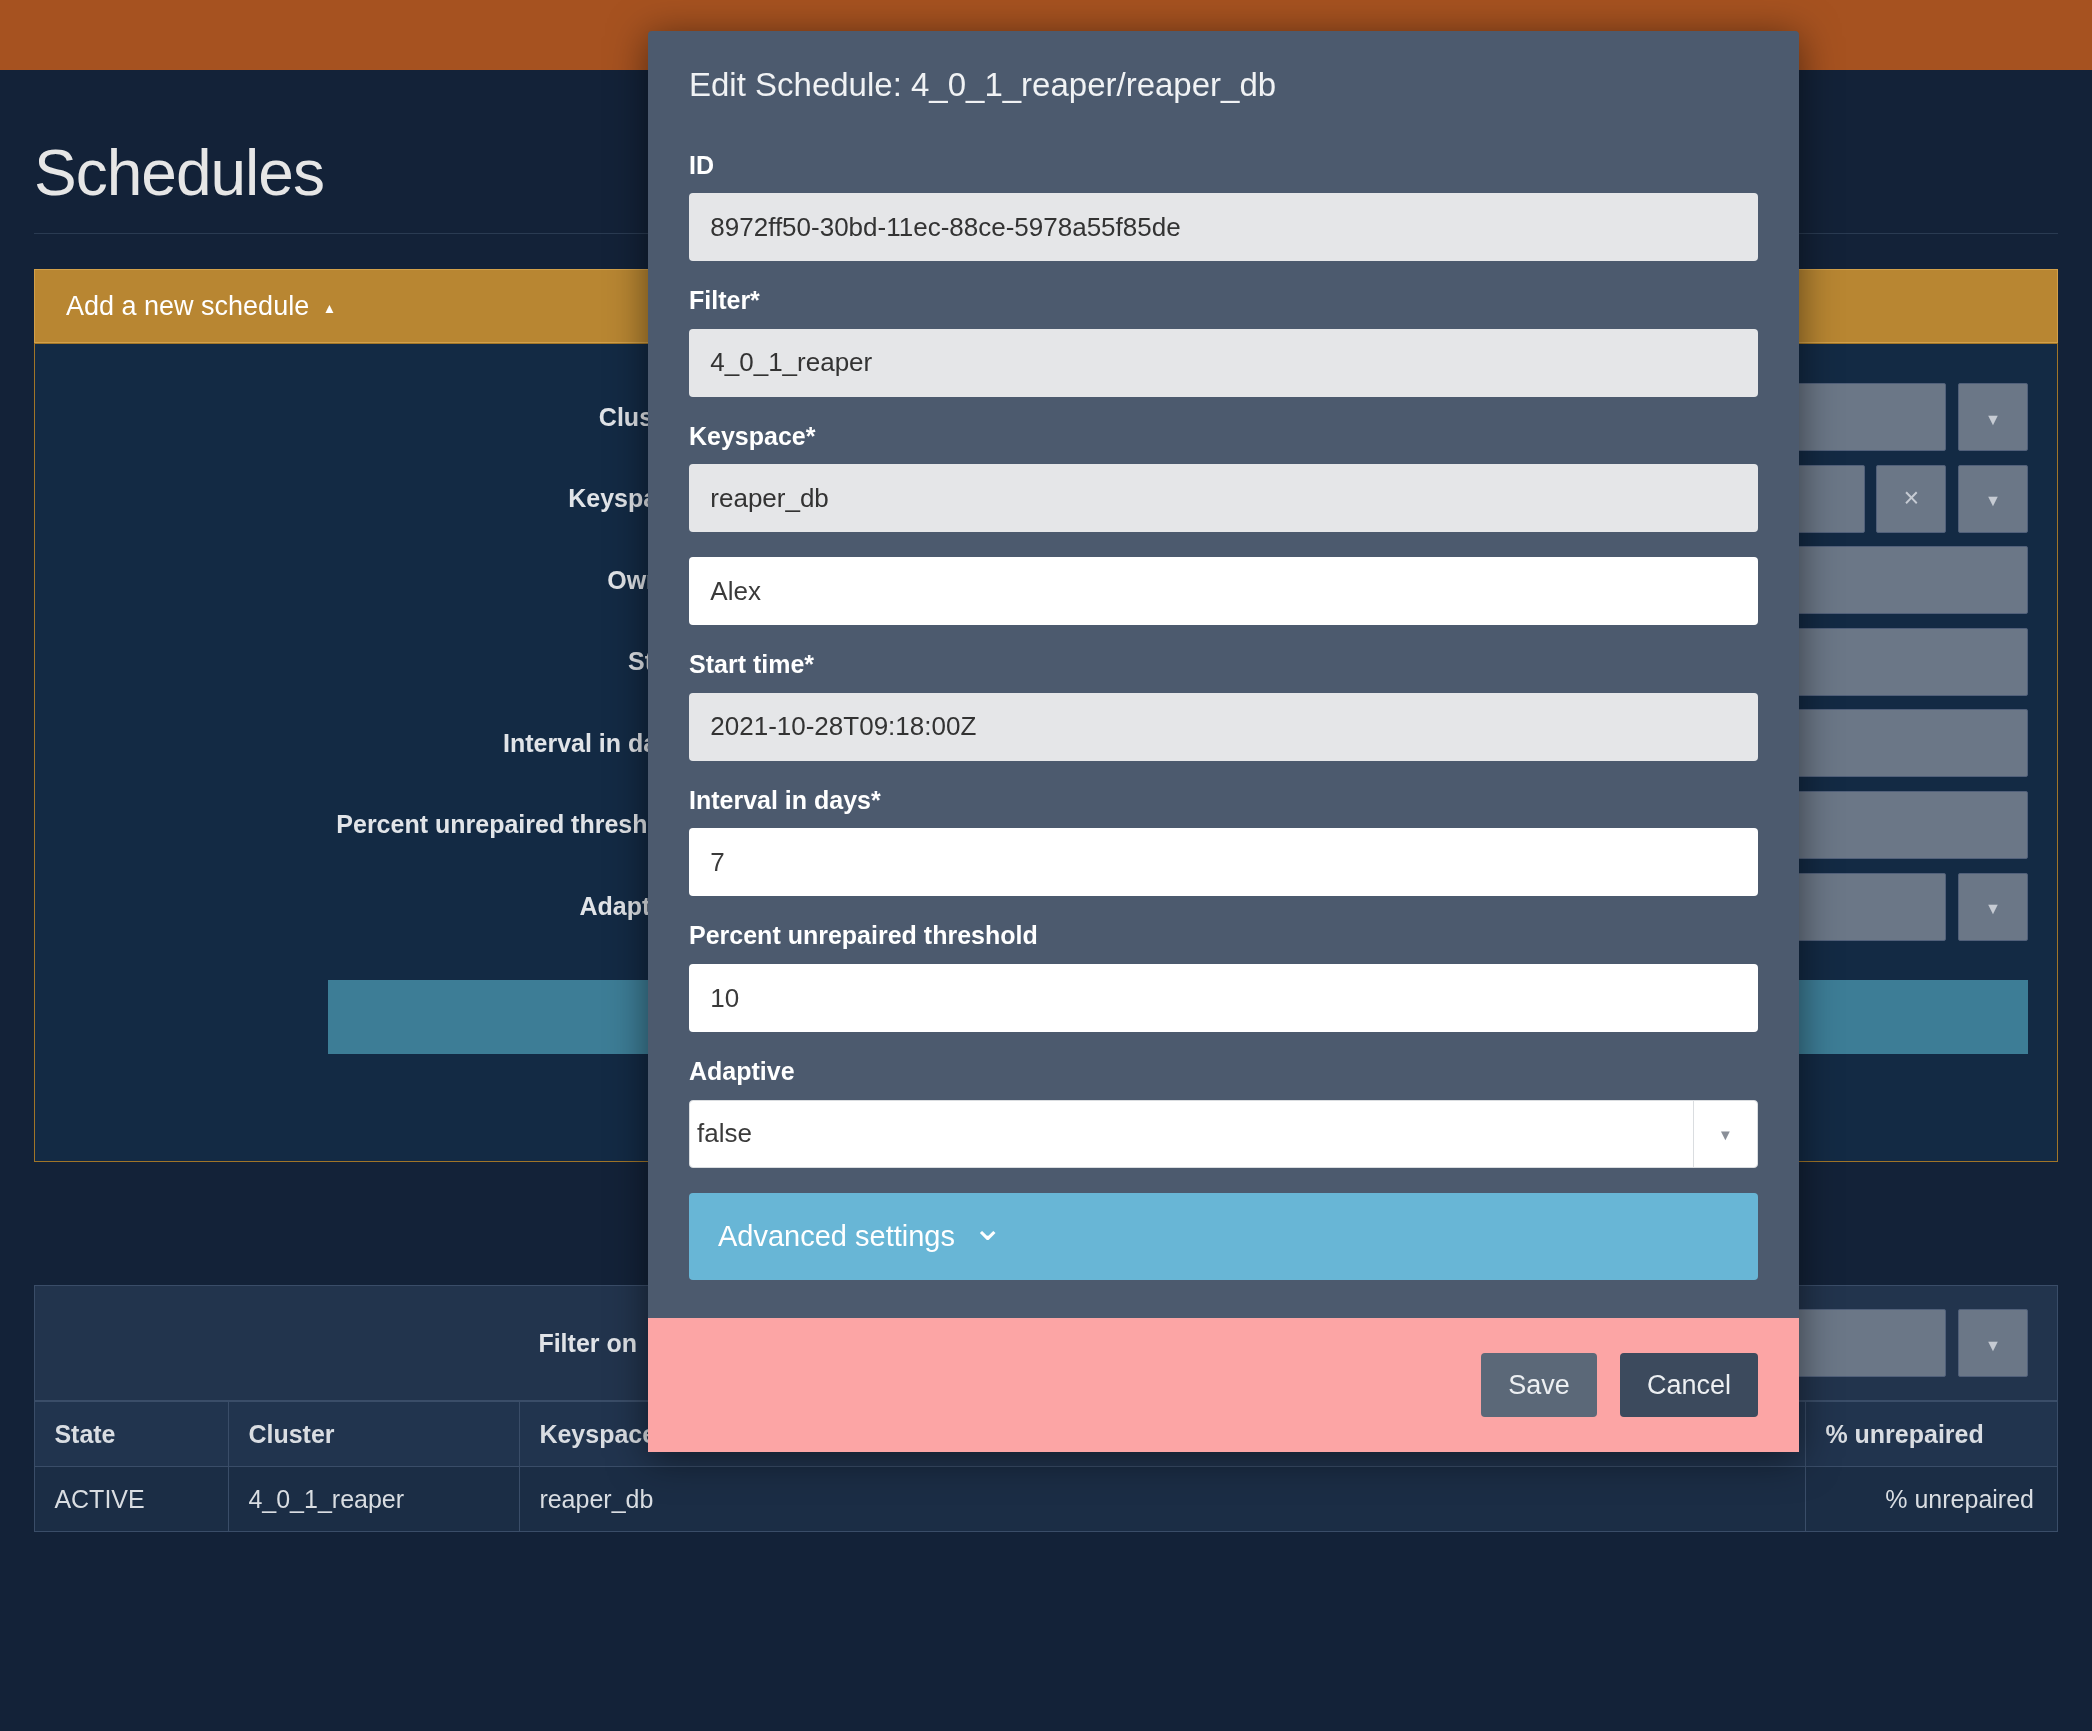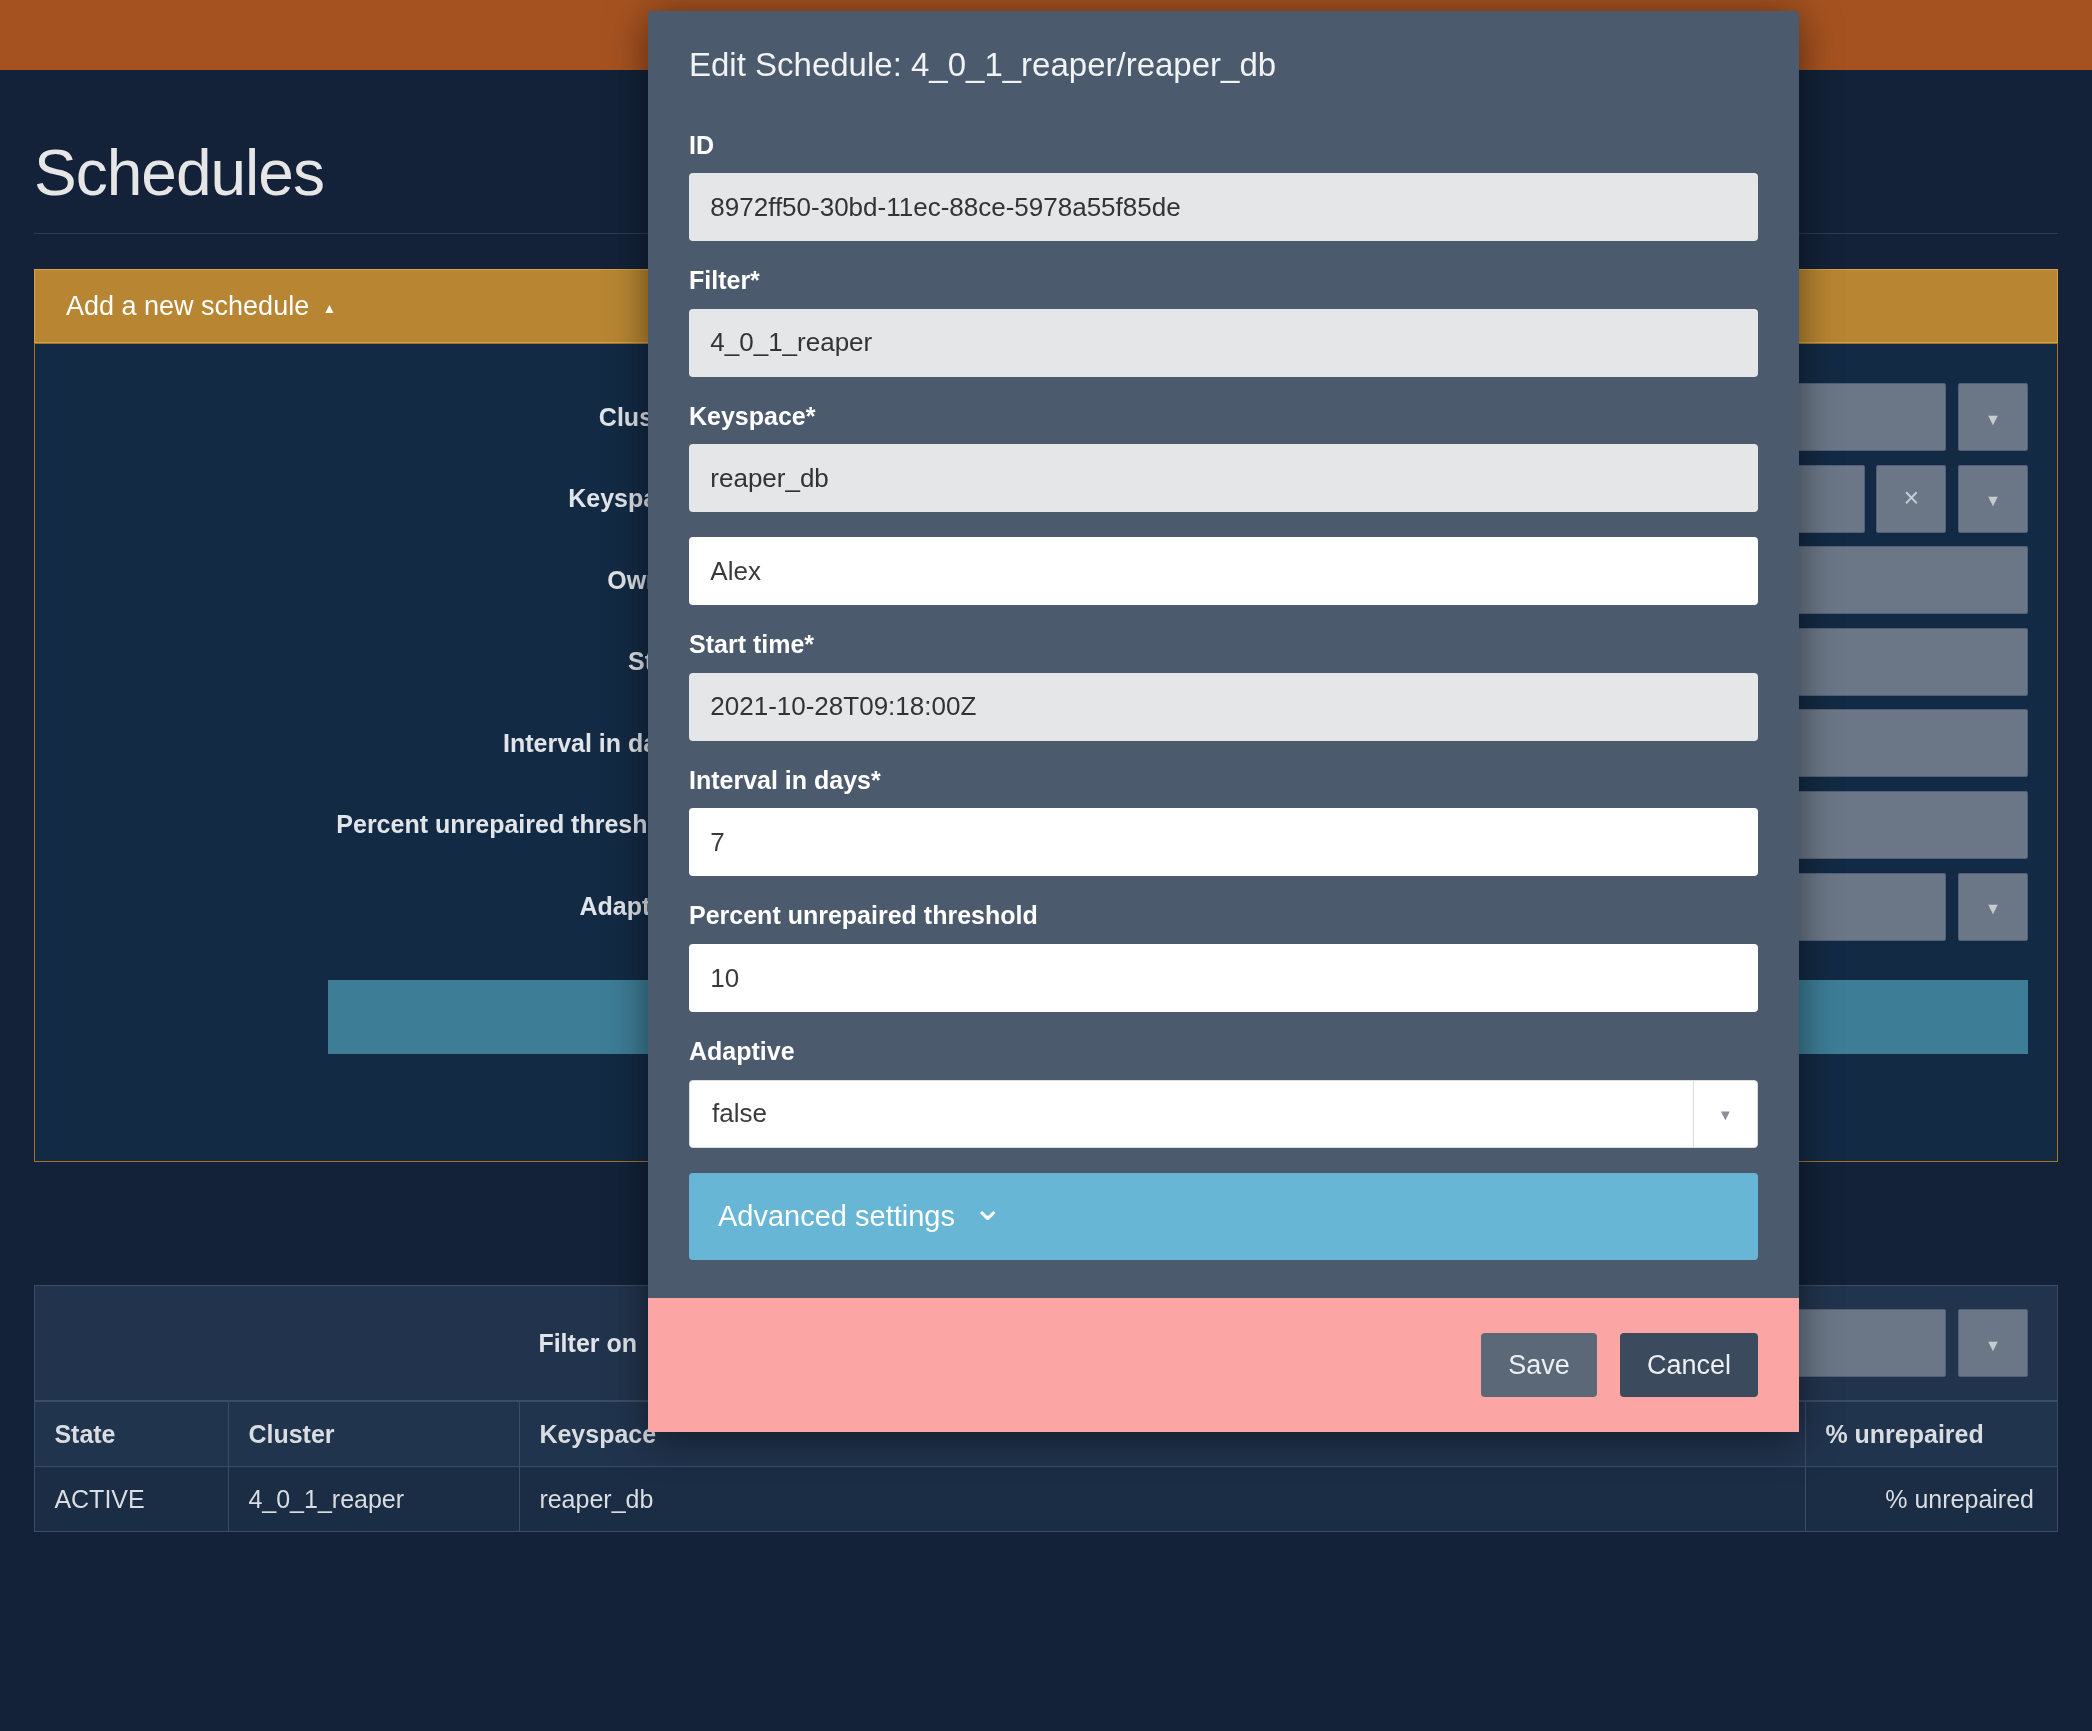--- a/index.html
+++ b/index.html
@@ -148,21 +148,21 @@
   table.sched th {
     background: #21344e;
     font-weight: 600;
   }
   table.sched td.unrep { text-align: right; padding-right: 23px; }
 
   
   .modal {
     position: absolute;
     left: 648px;
-    top: 11px;
+    top: 31px;
     width: 1151px;
     background: #4c5a6e;
     border-radius: 3.9px;
     box-shadow: 0 5.8px 39px rgba(0,0,0,0.5);
     display:flex;
     flex-direction:column;
   }
   .modal-header {
     padding: 35px 41px 29px 41px;
     font-size: 33px;
@@ -198,21 +198,21 @@
   .mf .sel-wrap {
     display:flex;
     width:100%;
     height:68px;
     background:#fff;
     border-radius:3.9px;
     border: 1px solid #dadde0;
     align-items:center;
   }
   .mf .sel-wrap .val {
-    flex:1; padding:0 22px; font-size:26px; color:#3a3a3a;
+    flex:1; padding:0 7px; font-size:26px; color:#3a3a3a;
   }
   .mf .sel-wrap .dd {
     width: 64px; height: 100%;
     border-left: 1px solid #dadde0;
     display:flex; align-items:center; justify-content:center;
     color:#8a8f98; font-size:21.3px;
   }
   .adv-settings-btn {
     margin-top: 7.8px;
     height: 87px;

